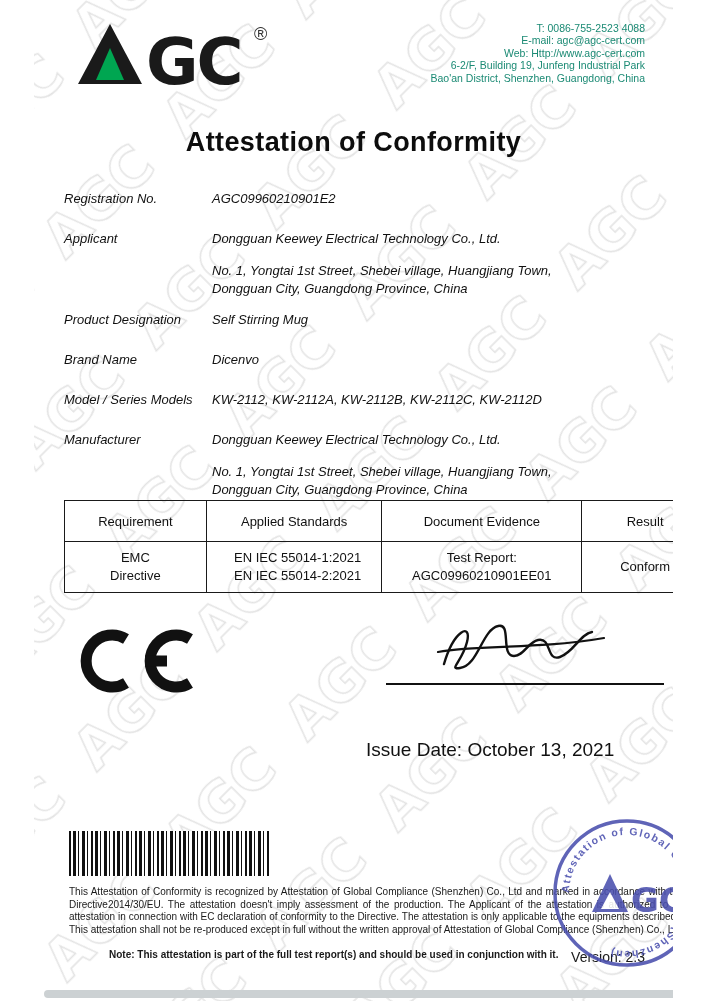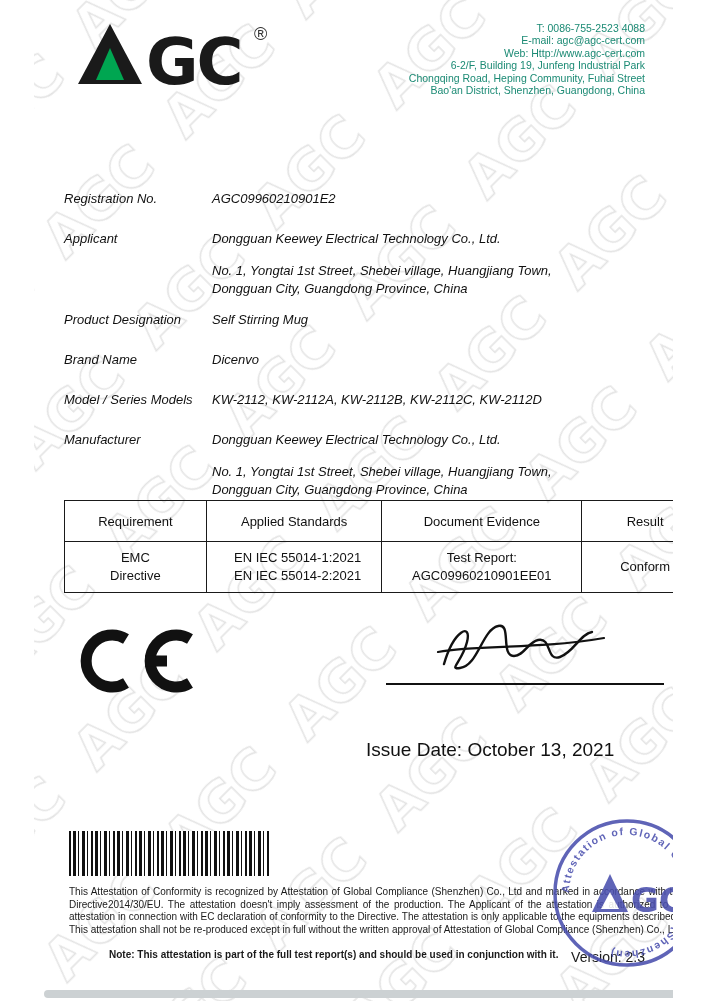--- a/index.html
+++ b/index.html
@@ -72,24 +72,24 @@
     <polygon points="36,30 50,62 22,62" fill="#00a651"></polygon>
     <text x="72" y="66" font-size="64" font-weight="bold" fill="#1a1a1a" font-family="&quot;DejaVu Sans&quot;, sans-serif" letter-spacing="-2">GC</text>
     <text x="180" y="22" font-size="18" fill="#333">®</text>
   </svg>
 
   <div class="layer contact">
     <div>T: 0086-755-2523 4088</div>
     <div>E-mail: agc@agc-cert.com</div>
     <div>Web: Http://www.agc-cert.com</div>
     <div>6-2/F, Building 19, Junfeng Industrial Park</div>
-    <div>Chongqing Road, Heping Community, Fuhai Street</div>
     <div>Bao'an District, Shenzhen, Guangdong, China</div>
   </div>
 
+  <div class="layer title">Attestation of Conformity</div>
 
   <div class="frow" style="top:191px">
     <span class="flabel">Registration No.</span>
     <span class="fvalue">AGC09960210901E2</span>
   </div>
   <div class="frow" style="top:231px">
     <span class="flabel">Applicant</span>
     <span class="fvalue">Dongguan Keewey Electrical Technology Co., Ltd.</span>
   </div>
   <div class="frow" style="top:263px">

